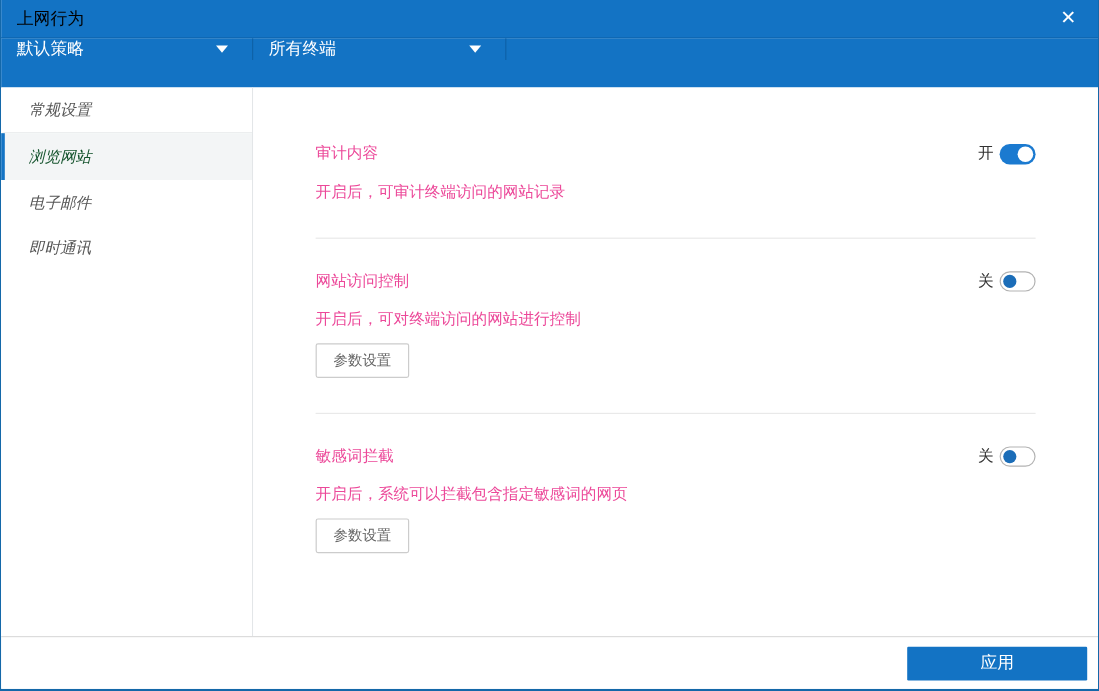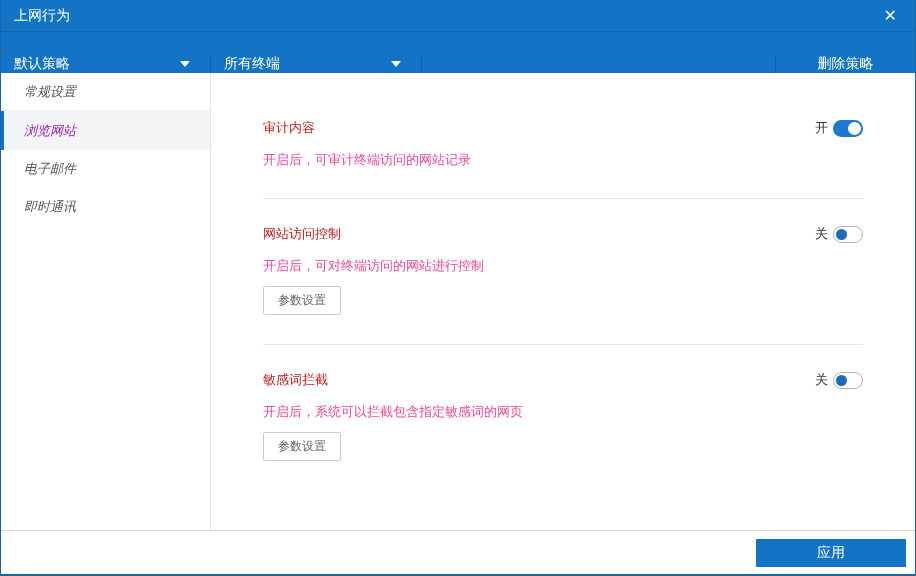--- a/index.html
+++ b/index.html
@@ -18,30 +18,30 @@
     background: #fff;
   }
   
   .titlebar {
     height: 32px; flex: 0 0 32px;
     background: #1373c4;
     display: flex; align-items: center; justify-content: space-between;
     padding: 0 18px 0 13px;
     border-bottom: 1px solid #0f66ae;
   }
-  .titlebar .title { color: #ffffff; font-size: 14px; }
+  .titlebar .title { color: #000000; font-size: 14px; }
   .close-btn {
     color: #fff; font-size: 16px; line-height: 16px;
     cursor: pointer; font-weight: 300;
   }
   
   .toolbar {
     height: 41px; flex: 0 0 41px;
     background: #1373c4;
-    display: flex; align-items: flex-end;
+    display: flex; align-items: flex-start;
     color: #fff; font-size: 14px;
   }
   .dropdown {
     display: flex; align-items: center; justify-content: space-between;
     padding: 0 20px 0 13px;
     border-right: 1px solid #0e62a8;
     cursor: pointer;
   }
   .dropdown.policy { width: 210px; }
   .dropdown.terminal { width: 211px; }
@@ -70,39 +70,39 @@
     height: 38px; line-height: 38px;
     padding-left: 20px;
     font-size: 13px; color: #555;
     cursor: pointer;
     border-left: 3px solid transparent;
   }
   .side-item.first { border-bottom: 1px solid #eceeef; }
   .side-item.selected {
     background: #f3f5f6;
     border-left: 3px solid #1373c4;
-    color: #a21caf;
+    color: #14532d;
     height: 39px; line-height: 39px;
   }
   .content {
     flex: 1 1 auto;
     padding: 0 52px;
     background: #fff;
     overflow: hidden;
   }
   .setting {
     padding: 26px 0 29px;
     border-bottom: 1px solid #e9e9e9;
   }
   .setting.first { padding-top: 46px; }
   .setting.last { border-bottom: none; }
   .setting-head {
     display: flex; align-items: center; justify-content: space-between;
   }
-  .setting-title { font-size: 13px; color: #b91c1c; }
+  .setting-title { font-size: 13px; color: #ec4899; }
   .toggle-wrap { display: flex; align-items: center; }
   .toggle-label { font-size: 13px; color: #333; margin-right: 5px; }
   .toggle {
     width: 30px; height: 17px; border-radius: 9px;
     position: relative; cursor: pointer;
   }
   .toggle.on { background: #1b7ad0; }
   .toggle.on .knob {
     position: absolute; right: 2px; top: 2px;
     width: 13px; height: 13px; border-radius: 50%;
@@ -160,23 +160,20 @@
   <div class="toolbar">
     <div class="dropdown policy">
       <span>默认策略</span>
       <span class="caret"></span>
     </div>
     <div class="dropdown terminal">
       <span>所有终端</span>
       <span class="caret"></span>
     </div>
     <div class="spacer"></div>
-    <div class="delete-policy">
-      <span>删除策略</span>
-    </div>
   </div>
 
   <div class="body">
 
     <div class="sidebar">
       <div class="side-item first">
         <span>常规设置</span>
       </div>
       <div class="side-item selected">
         <span>浏览网站</span>

